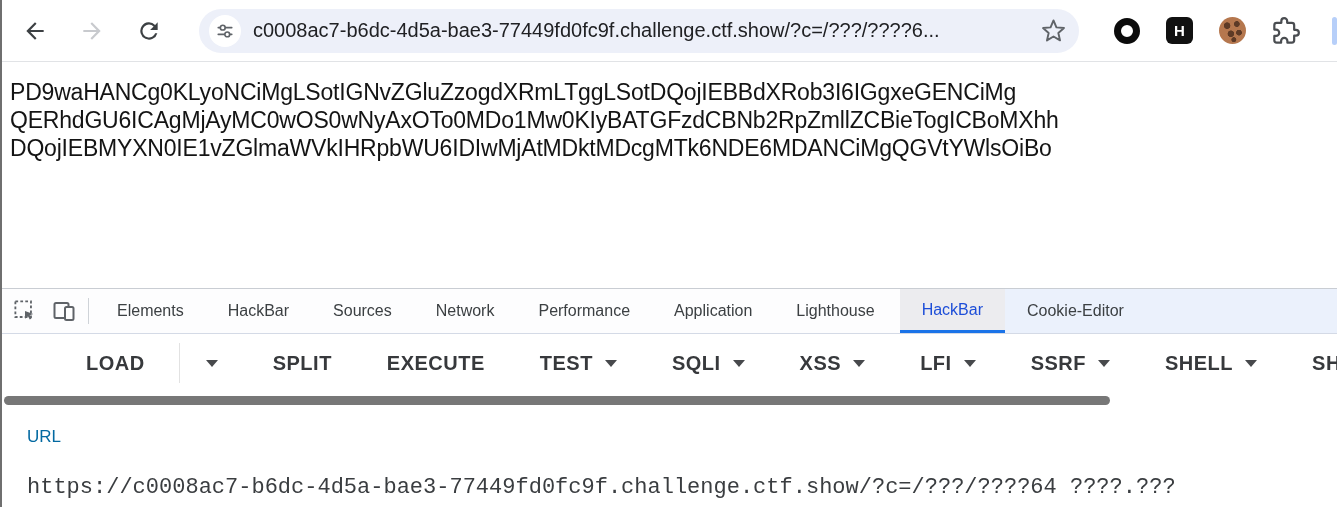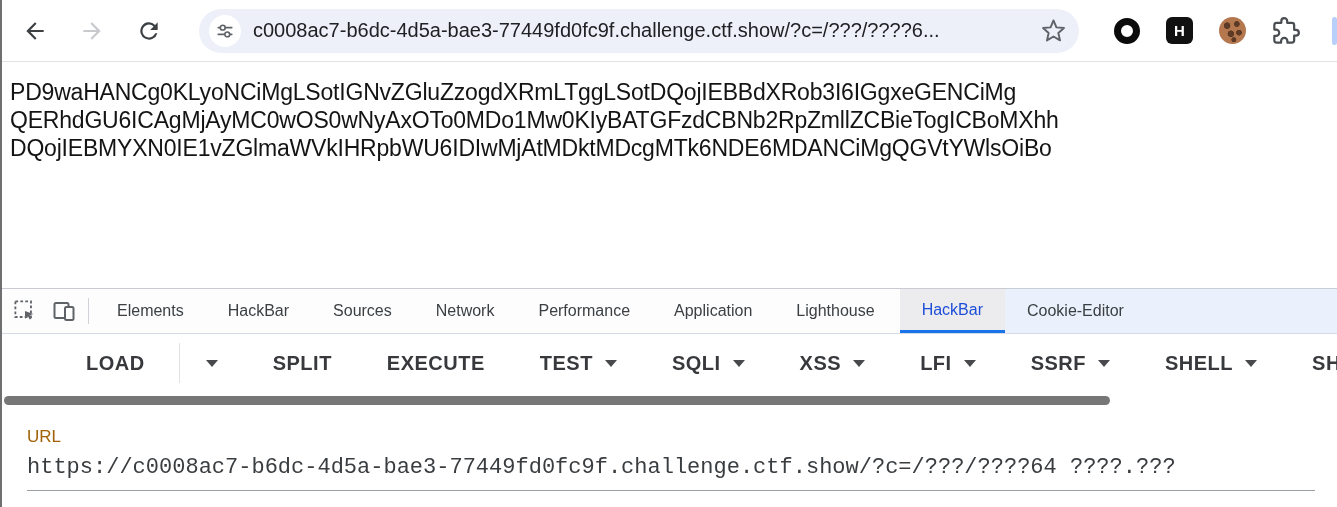--- a/index.html
+++ b/index.html
@@ -76,23 +76,23 @@
     width:0; height:0; border-left:6px solid transparent; border-right:6px solid transparent;
     border-top:7px solid #47494c; display:inline-block;
   }
   .load-sep{ width:1px; height:40px; background:#e2e2e2; margin:0 14px 0 22px; }
   .hb-scrollbar{
     position:absolute; left:2px; top:107px; width:1106px; height:9px;
     background:#777; border-radius:5px;
   }
   
   .url-section{ position:absolute; top:138px; left:25px; right:12px; }
-  .url-label{ font-size:17px; color:#a16207; }
+  .url-label{ font-size:17px; color:#0369a1; }
   .url-value{
-    margin-top:8px; font-family:"Liberation Mono","DejaVu Sans Mono",monospace;
+    margin-top:28px; font-family:"Liberation Mono","DejaVu Sans Mono",monospace;
     font-size:22px; color:#3a3d40; white-space:nowrap; overflow:hidden;
   }
   .url-underline{ margin-top:10px; height:1px; background:#9aa0a6; width:1288px; }
   svg{ display:block; }
 </style>
 </head>
 <body>
 
 <div class="screen">
 

